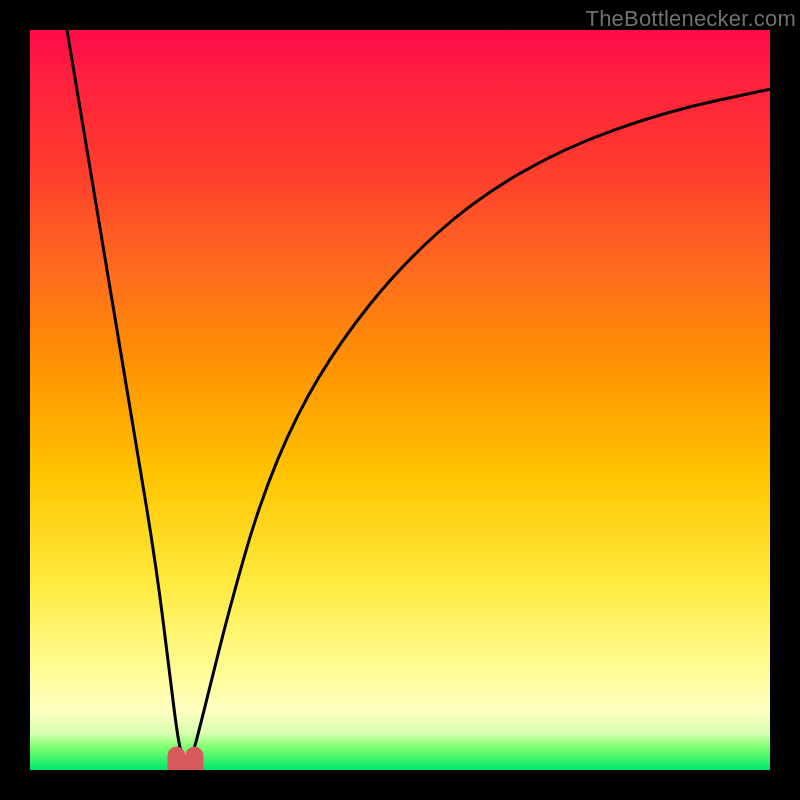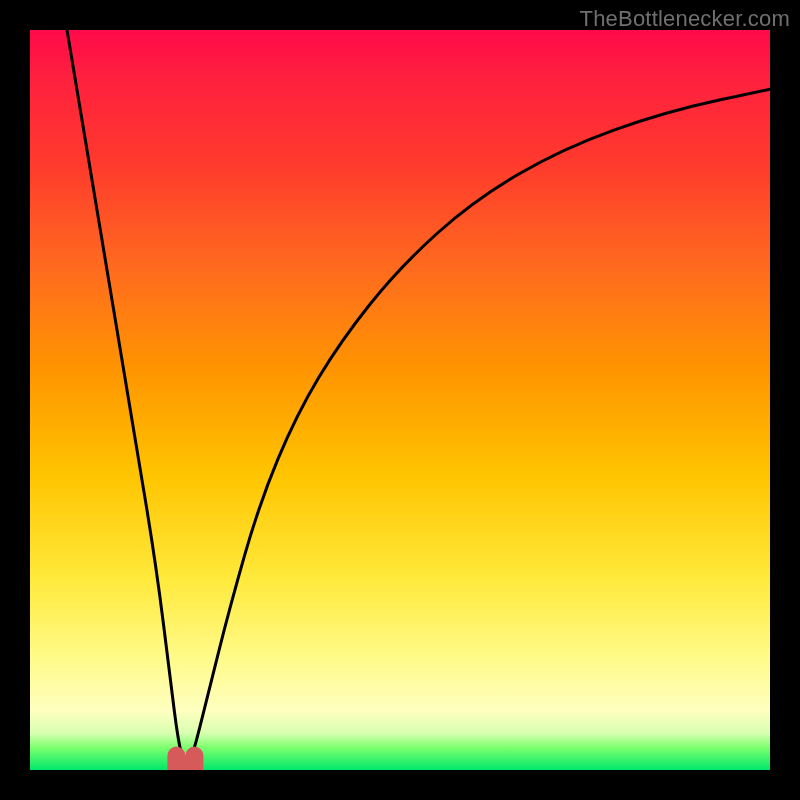--- a/index.html
+++ b/index.html
@@ -41,21 +41,21 @@
       #fffb8a 85%,
       #ffffc0 92%,
       #d8ffb0 95%,
       #7bff6e 97%,
       #00e86a 100%
     );
   }
   .attribution {
     position: absolute;
     top: 6px;
-    right: 10px;
+    right: 4px;
     color: #707070;
     font-size: 22px;
     font-weight: 400;
     letter-spacing: 0.2px;
     user-select: none;
   }
   svg.curve {
     position: absolute;
     inset: 0;
     width: 100%;

